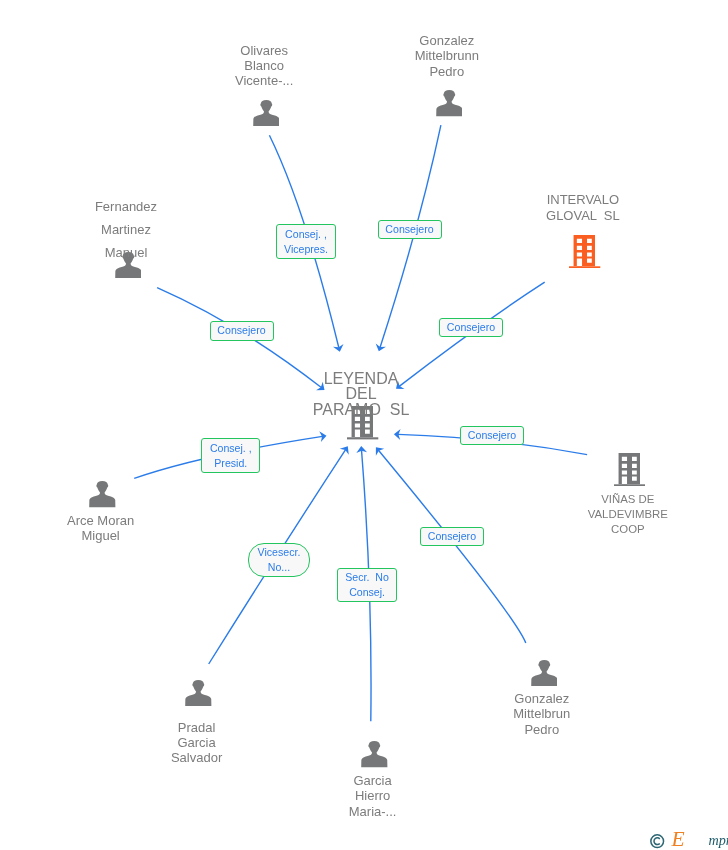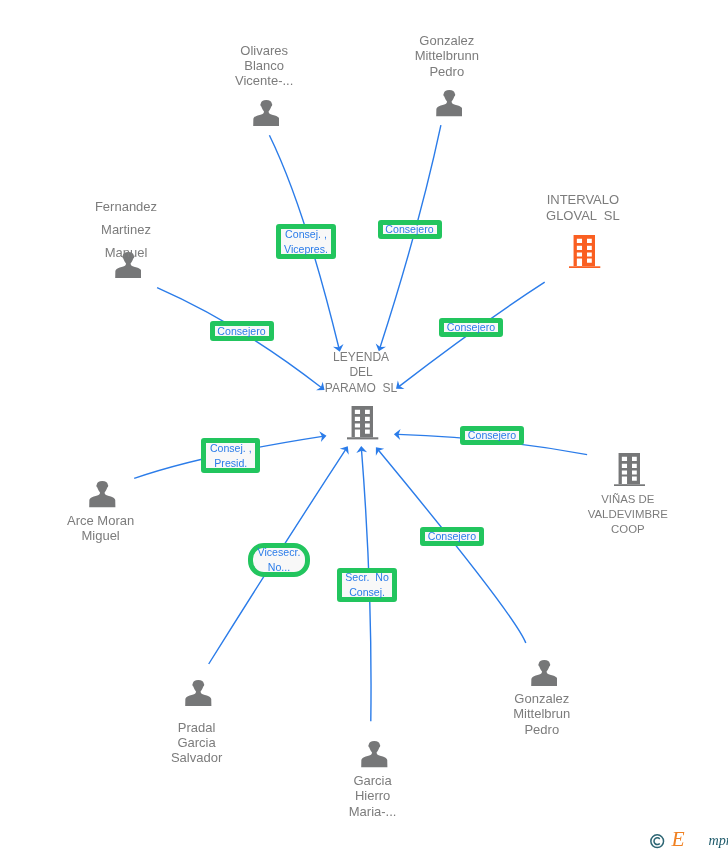--- a/index.html
+++ b/index.html
@@ -8,21 +8,21 @@
   #stage{position:relative;width:728px;height:688px;background:#fff;}
   svg#edge-layer{position:absolute;left:0;top:0;width:728px;height:850px;}
   .node-icon{position:absolute;}
   .node-label{
     position:absolute;
     white-space:pre;line-height:15.1px;font-size:13px;color:#7c7c7c;
     text-align:center;
   }
   .edge-label{
     position:absolute;
-    border:5px solid #22c55e;border-radius:3px;background:#f8f8f8;
+    border:1px solid #22c55e;border-radius:3px;background:#f8f8f8;
     color:#2b7ce9;font-size:10.6px;line-height:15px;white-space:pre;
     text-align:center;box-sizing:border-box;
     display:flex;align-items:center;justify-content:center;
   }
   #watermark{position:absolute;left:648px;top:830.5px;width:80px;height:22px;}
   .wm-c{position:absolute;left:2px;top:3.0px;width:15px;height:15px;}
   .wm-e{position:absolute;left:23.5px;top:-2.0px;font-size:21.5px;color:#f08122;
         font-family:"Liberation Serif",serif;font-style:italic;line-height:20.5px;}
   .wm-rest{position:absolute;left:33.5px;top:2.0px;font-size:14.2px;color:#1f5b6b;
         font-family:"Liberation Serif",serif;font-style:italic;line-height:14.2px;margin-left:27px;}
@@ -73,21 +73,21 @@
       <div class="node-icon" style="left: 569.25px; top: 234.5px;"><svg width="31.3" height="33.4" viewBox="0 0 31.3 33.4">
           <path fill="#fa5f21" fill-rule="evenodd" d="M4.56 0 h21.44 v31.3 h-21.44 Z M7.85 3.75 h5.19 v4.15 h-5.19 Z M18.0 3.75 h4.8 v4.15 h-4.8 Z M7.85 10.8 h5.19 v4.2 h-5.19 Z M18.0 10.8 h4.8 v4.2 h-4.8 Z M7.85 17.5 h5.19 v4.1 h-5.19 Z M18.0 17.5 h4.8 v4.1 h-4.8 Z M7.85 23.5 h5.19 v8.2 h-5.19 Z M18.0 23.5 h4.8 v4.2 h-4.8 Z"></path>
           <rect x="0" y="31.3" width="31.3" height="2.1" fill="#fa5f21"></rect>
         </svg></div>
       <div class="node-label" style="width: 220px; font-size: 13px; line-height: 15.3px; left: 472.9px; top: 192.4px; text-align: center;">INTERVALO
 GLOVAL  SL</div>
       <div class="node-icon" style="left: 347.4px; top: 406.4px;"><svg width="31.3" height="33.4" viewBox="0 0 31.3 33.4">
           <path fill="#767778" fill-rule="evenodd" d="M4.56 0 h21.44 v31.3 h-21.44 Z M7.85 3.75 h5.19 v4.15 h-5.19 Z M18.0 3.75 h4.8 v4.15 h-4.8 Z M7.85 10.8 h5.19 v4.2 h-5.19 Z M18.0 10.8 h4.8 v4.2 h-4.8 Z M7.85 17.5 h5.19 v4.1 h-5.19 Z M18.0 17.5 h4.8 v4.1 h-4.8 Z M7.85 23.5 h5.19 v8.2 h-5.19 Z M18.0 23.5 h4.8 v4.2 h-4.8 Z"></path>
           <rect x="0" y="31.3" width="31.3" height="2.1" fill="#767778"></rect>
         </svg></div>
-      <div class="node-label" style="width: 220px; font-size: 12px; line-height: 15.3px; left: 251.05px; top: 350px;">LEYENDA
+      <div class="node-label" style="width: 220px; font-size: 16px; line-height: 15.3px; left: 251.05px; top: 371px;">LEYENDA
 DEL
 PARAMO  SL</div>
       <div class="node-icon" style="left: 89.3px; top: 481.4px;"><svg width="26.6" height="26.2" viewBox="0 0 26.3 26.3">
           <path fill="#767778" d="M0 26.29 L0.15 19.2 C0.45 17.2 1.95 16.35 4.55 15.5 C7.3 14.6 9.35 14.3 10.3 13.2 C10.75 12.7 10.85 12.1 10.75 11.2 C9.55 10.1 8.7 8.45 8.15 6.6 C7.7 6.55 7.35 5.95 7.25 5.1 C7.15 4.25 7.35 3.75 7.7 3.6 C7.85 1.35 9.7 0 13.15 0 C16.6 0 18.45 1.35 18.6 3.6 C18.95 3.75 19.15 4.25 19.05 5.1 C18.95 5.95 18.6 6.55 18.15 6.6 C17.6 8.45 16.75 10.1 15.55 11.2 C15.45 12.1 15.55 12.7 16.0 13.2 C16.95 14.3 19.0 14.6 21.75 15.5 C24.35 16.35 25.85 17.2 26.15 19.2 L26.3 26.29 Z"></path>
         </svg></div>
       <div class="node-label" style="width: 220px; font-size: 13px; line-height: 15.3px; left: -9.4px; top: 513.1px;">Arce Moran
 Miguel</div>
       <div class="node-icon" style="left: 614.2px; top: 452.8px;"><svg width="31.3" height="33.4" viewBox="0 0 31.3 33.4">
           <path fill="#767778" fill-rule="evenodd" d="M4.56 0 h21.44 v31.3 h-21.44 Z M7.85 3.75 h5.19 v4.15 h-5.19 Z M18.0 3.75 h4.8 v4.15 h-4.8 Z M7.85 10.8 h5.19 v4.2 h-5.19 Z M18.0 10.8 h4.8 v4.2 h-4.8 Z M7.85 17.5 h5.19 v4.1 h-5.19 Z M18.0 17.5 h4.8 v4.1 h-4.8 Z M7.85 23.5 h5.19 v8.2 h-5.19 Z M18.0 23.5 h4.8 v4.2 h-4.8 Z"></path>
           <rect x="0" y="31.3" width="31.3" height="2.1" fill="#767778"></rect>

